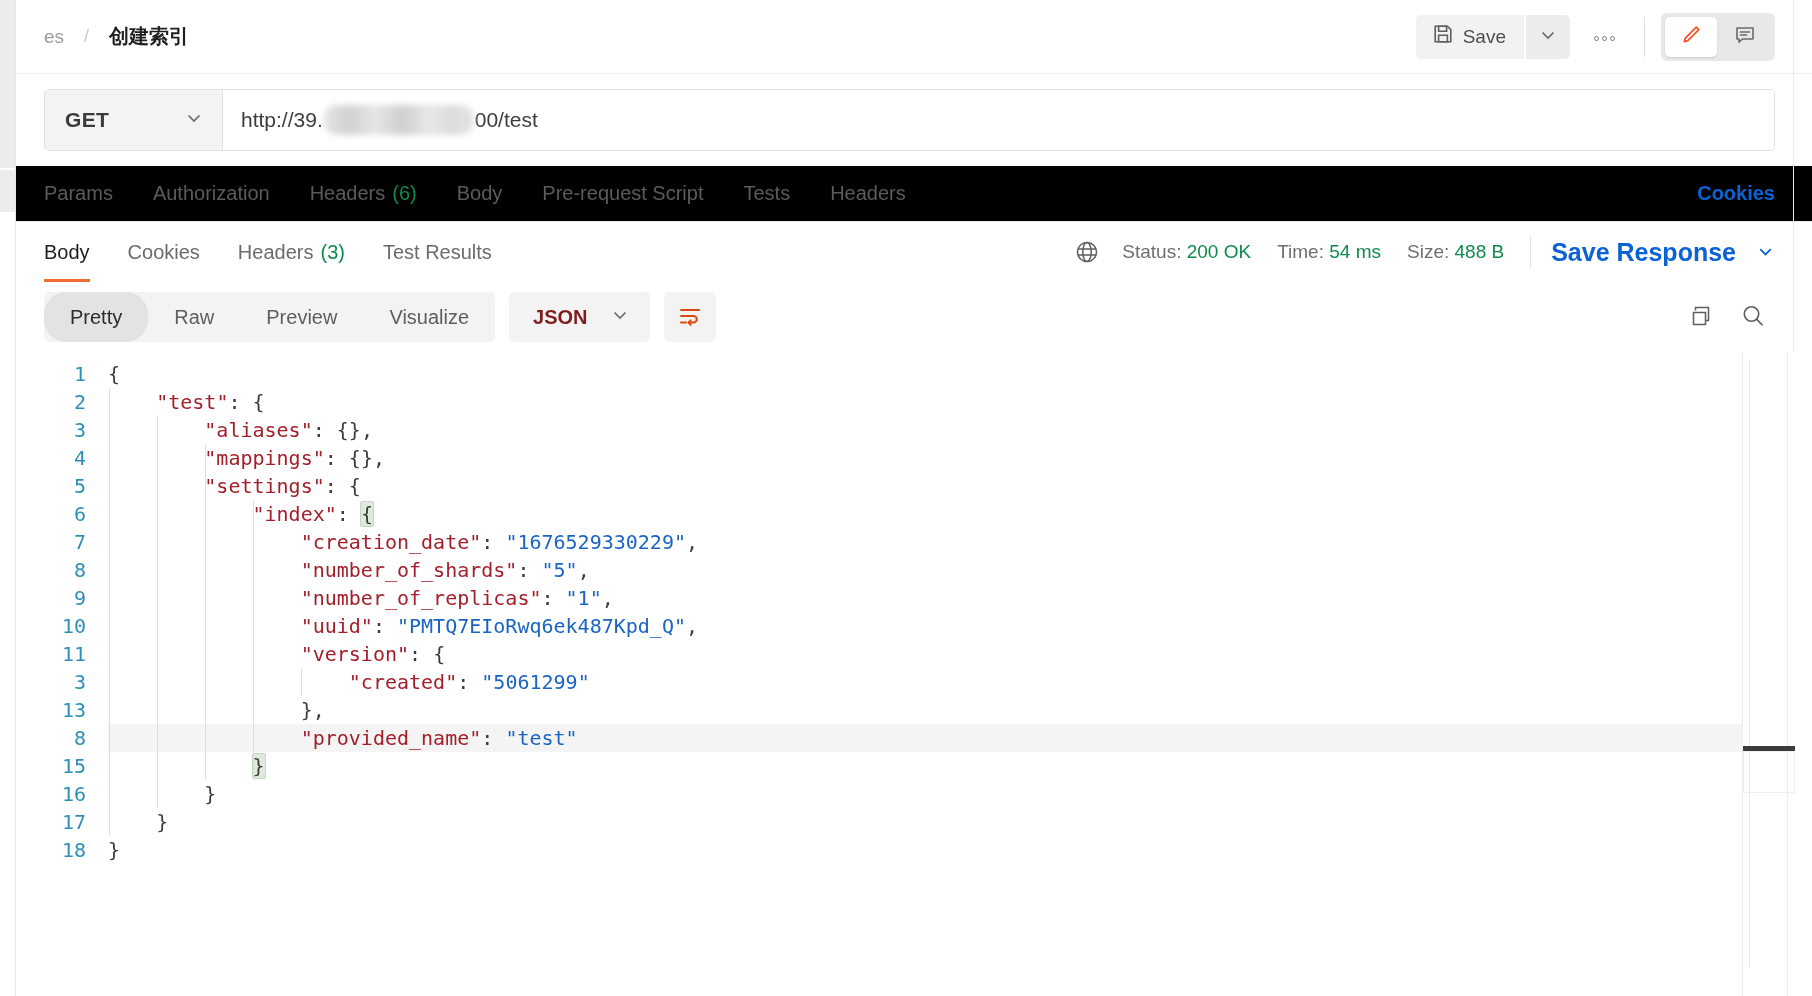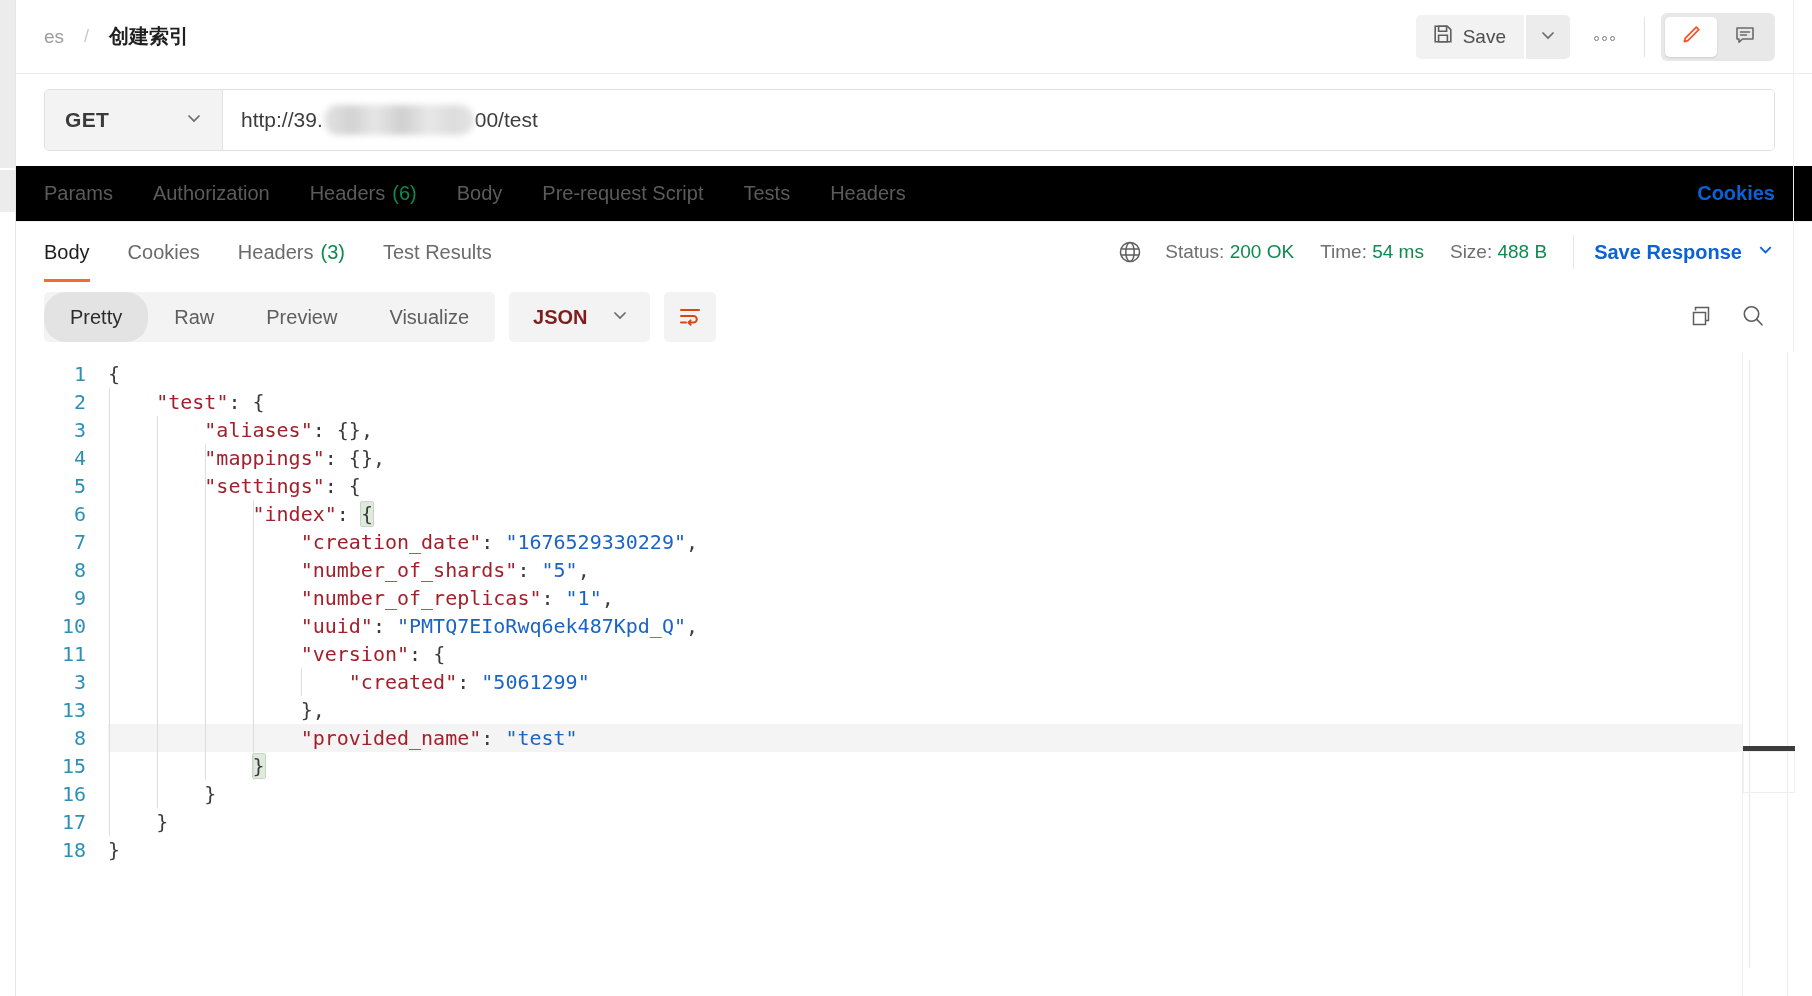--- a/index.html
+++ b/index.html
@@ -112,21 +112,21 @@
   .res-tab.active::after {
     content:""; position:absolute; left:0; right:0; bottom:0; height:3px; background:#f26b30;
   }
   .res-tab .cnt { color:#0e8a4e; }
   .res-spacer { flex:1 1 auto; }
   .status-wrap { display:flex; align-items:center; gap:0; }
   .globe-ic { margin-right:22px; display:flex; align-items:center; }
   .stat { font-size:19px; color:#6f6f6f; margin-right:26px; white-space:nowrap; }
   .stat b { color:#0e8a4e; font-weight:400; }
   .stat-div { width:1px; height:34px; background:#e4e4e4; margin:0 20px 0 0; }
-  .save-resp { font-size:20px; color:#0b61d6; font-weight:700; cursor:pointer; display:flex; align-items:center; gap:14px; margin-right:18px; }
+  .save-resp { font-size:25px; color:#0b61d6; font-weight:700; cursor:pointer; display:flex; align-items:center; gap:20px; margin-right:18px; }
   .res-div { width:1px; height:60px; background:#ededed; }
 
   
   .fmt-bar { height:70px; flex:0 0 70px; display:flex; align-items:center; padding:0 18px 0 28px; background:#fff; }
   .seg { display:flex; align-items:stretch; background:#f3f3f3; border-radius:5px; height:50px; overflow:hidden; }
   .seg-item { display:flex; align-items:center; padding:0 26px; font-size:20px; color:#5e5e5e; cursor:pointer;border-radius:22px; }
   .seg-item.active { background:#e3e3e3; color:#2b2b2b; }
   .json-sel {
     display:flex; align-items:center; gap:22px; background:#f3f3f3; border-radius:5px;
     height:50px; padding:0 20px 0 24px; margin-left:14px; cursor:pointer;

